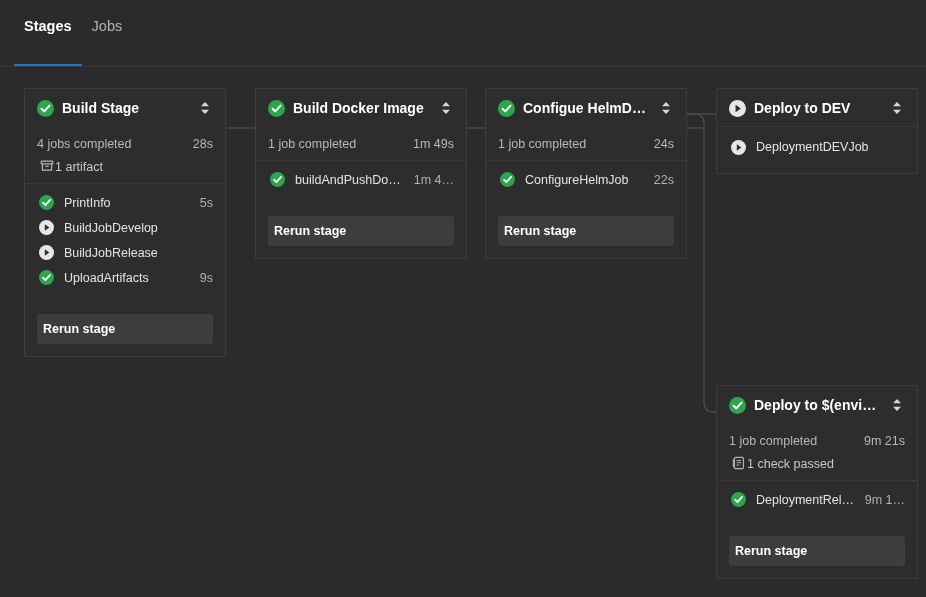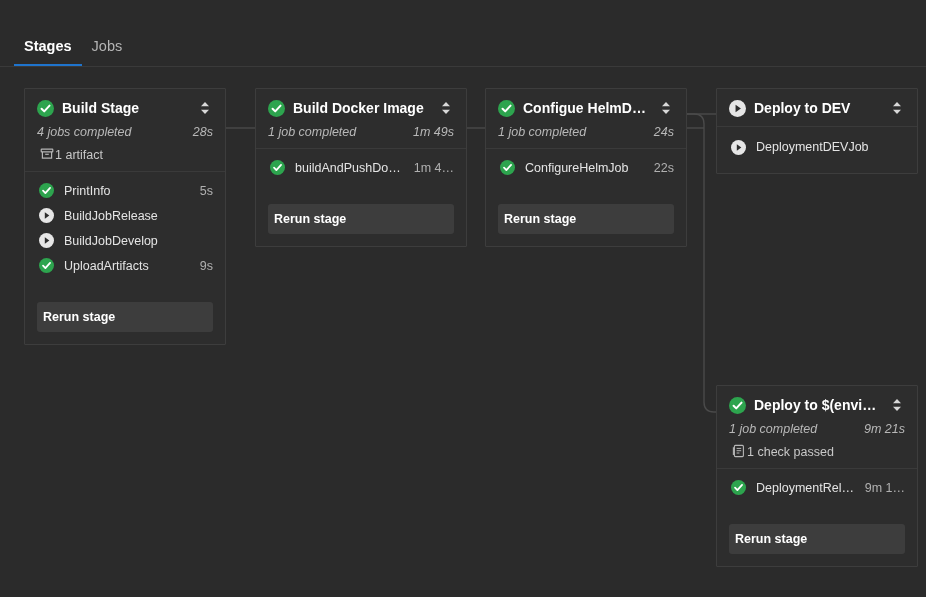--- a/index.html
+++ b/index.html
@@ -20,21 +20,20 @@
   }
 
   
   .tabbar {
     position: absolute;
     left: 0; top: 0;
     width: 926px; height: 67px;
     background: #2b2b2b;
     border-bottom: 1px solid #3a3a3a;
     display: flex;
-    align-items: flex-end;
     padding-left: 14px;
   }
   .tab {
     position: relative;
     padding: 0 10px 13px 10px;
     font-size: 14.5px;
     color: #b5b5b5;
     line-height: 1;
     cursor: pointer;
     background: none;
@@ -102,24 +101,23 @@
     width: 16px; height: 18px;
     display: flex;
     align-items: center;
     justify-content: center;
     cursor: pointer;
   }
 
   .meta-row {
     display: flex;
     align-items: baseline;
-    margin-top: 8px;
+    margin-top: 20px;
     font-size: 12.5px;
     color: #b8b8b8;
-    font-style: italic;
   }
   .meta-text { flex: 1 1 auto; white-space: nowrap; }
   .meta-dur { flex: 0 0 auto; color: #b8b8b8; }
 
   .extra-row {
     display: flex;
     align-items: center;
     margin-top: 8px;
     padding-left: 3px;
     font-size: 12.5px;
@@ -244,31 +242,31 @@
           <span class="job-name">PrintInfo</span>
           <span class="job-dur">5s</span>
         </div>
         <div class="job-row">
           <span class="ic ic-sm">
             <svg viewBox="0 0 16 16" width="15" height="15">
               <circle cx="8" cy="8" r="8" fill="#e6e6e6"></circle>
               <path d="M6.2 4.6 L11 8 L6.2 11.4 Z" fill="#2d2d2d"></path>
             </svg>
           </span>
-          <span class="job-name">BuildJobRelease</span>
+          <span class="job-name">BuildJobDevelop</span>
           <span class="job-dur"></span>
         </div>
         <div class="job-row">
           <span class="ic ic-sm">
             <svg viewBox="0 0 16 16" width="15" height="15">
               <circle cx="8" cy="8" r="8" fill="#e6e6e6"></circle>
               <path d="M6.2 4.6 L11 8 L6.2 11.4 Z" fill="#2d2d2d"></path>
             </svg>
           </span>
-          <span class="job-name">BuildJobDevelop</span>
+          <span class="job-name">BuildJobRelease</span>
           <span class="job-dur"></span>
         </div>
         <div class="job-row">
           <span class="ic ic-sm">
             <svg viewBox="0 0 16 16" width="15" height="15">
               <circle cx="8" cy="8" r="8" fill="#2da44e"></circle>
               <path d="M4.3 8.2 L6.8 10.7 L11.8 5.3" stroke="#fff" stroke-width="1.9" fill="none" stroke-linecap="round" stroke-linejoin="round"></path>
             </svg>
           </span>
           <span class="job-name">UploadArtifacts</span>

